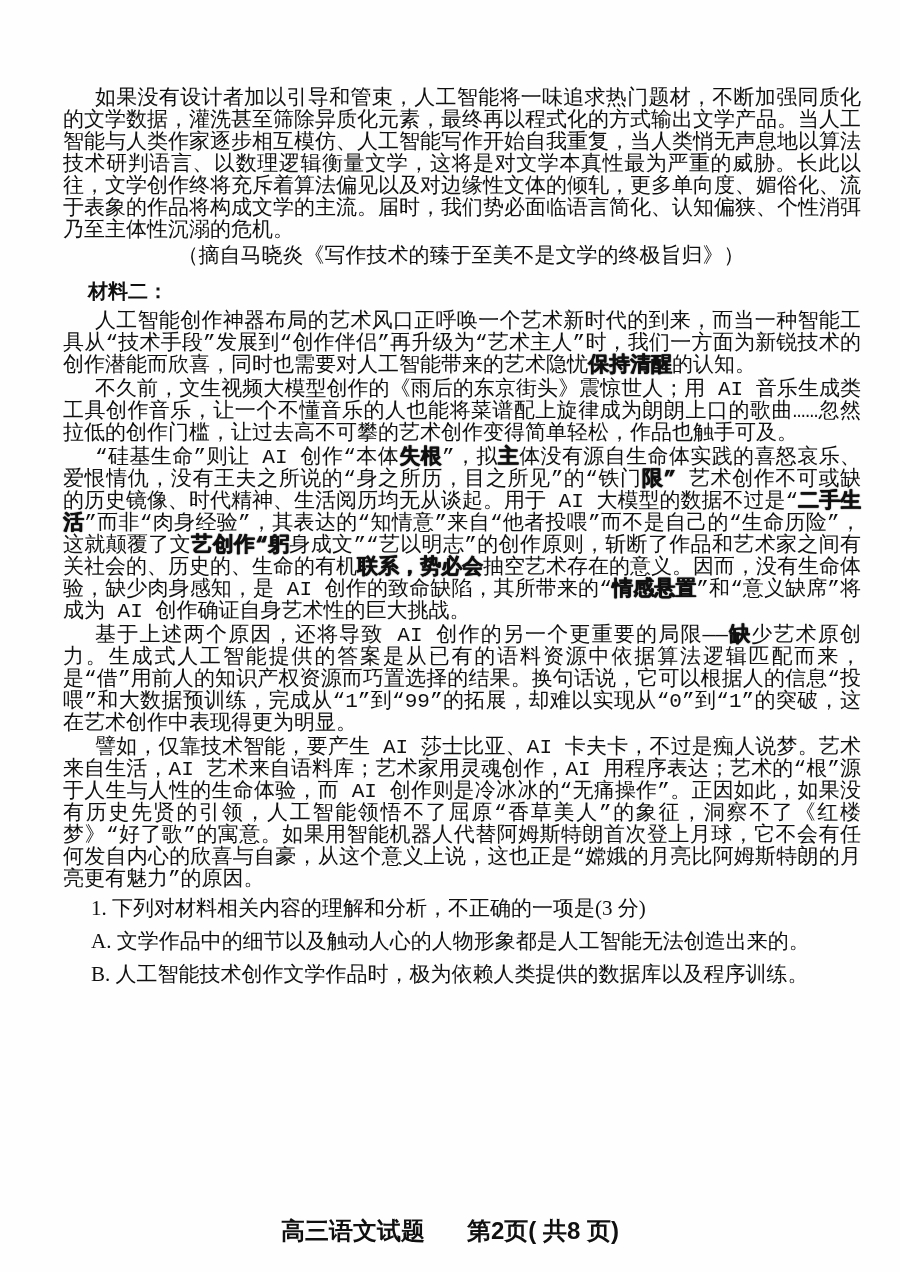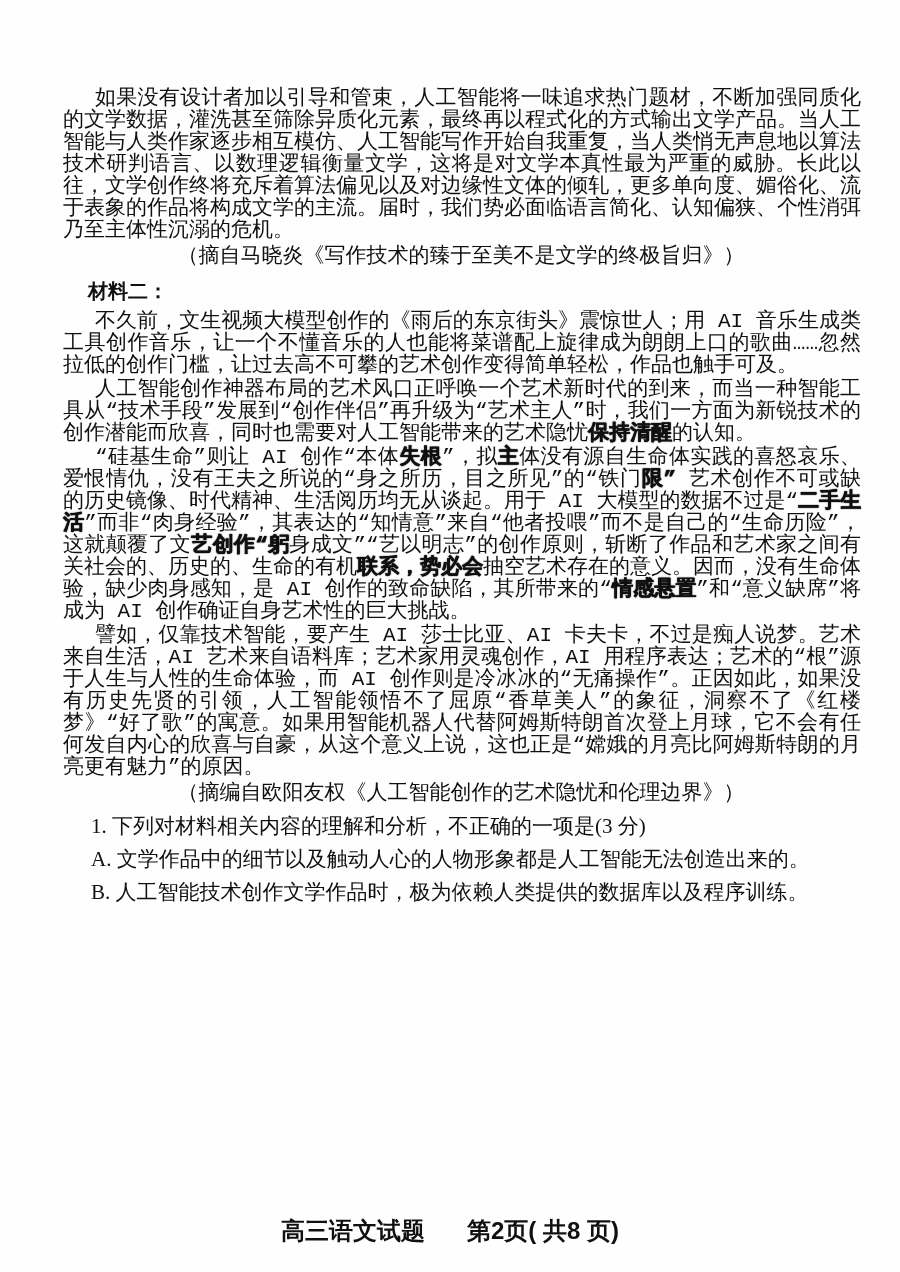--- a/index.html
+++ b/index.html
@@ -67,25 +67,25 @@
 </head>
 <body>
 
 <div class="page">
   <div class="content">
 
     <p class="body"><span>如果没有设计者加以引导和管束，人工智能将一味追求热门题材，不断加强同质化的文学数据，灌洗甚至筛除异质化元素，最终再以程式化的方式输出文学产品。当人工智能与人类作家逐步相互模仿、人工智能写作开始自我重复，当人类悄无声息地以算法技术研判语言、以数理逻辑衡量文学，这将是对文学本真性最为严重的威胁。长此以往，文学创作终将充斥着算法偏见以及对边缘性文体的倾轧，更多单向度、媚俗化、流于表象的作品将构成文学的主流。届时，我们势必面临语言简化、认知偏狭、个性消弭乃至主体性沉溺的危机。</span></p>
     <p class="body attribution">（摘自马晓炎《写作技术的臻于至美不是文学的终极旨归》）</p>
 
     <p class="heading">材料二：</p>
+    <p class="body"><span>人工智能创作神器布局的艺术风口正呼唤一个艺术新时代的到来，而当一种智能工具从“技术手段”发展到“创作伴侣”再升级为“艺术主人”时，我们一方面为新锐技术的创作潜能而欣喜，同时也需要对人工智能带来的艺术隐忧</span><span class="smudge">保持清醒</span><span>的认知。</span></p>
     <p class="body"><span>不久前，文生视频大模型创作的《雨后的东京街头》震惊世人；用 AI 音乐生成类工具创作音乐，让一个不懂音乐的人也能将菜谱配上旋律成为朗朗上口的歌曲……忽然拉低的创作门槛，让过去高不可攀的艺术创作变得简单轻松，作品也触手可及。</span></p>
-    <p class="body"><span>人工智能创作神器布局的艺术风口正呼唤一个艺术新时代的到来，而当一种智能工具从“技术手段”发展到“创作伴侣”再升级为“艺术主人”时，我们一方面为新锐技术的创作潜能而欣喜，同时也需要对人工智能带来的艺术隐忧</span><span class="smudge">保持清醒</span><span>的认知。</span></p>
     <p class="body"><span>“硅基生命”则让 AI 创作“本体</span><span class="smudge">失根</span><span>”，拟</span><span class="smudge">主</span><span>体没有源自生命体实践的喜怒哀乐、爱恨情仇，没有王夫之所说的“身之所历，目之所见”的“铁门</span><span class="smudge">限”</span><span> 艺术创作不可或缺的历史镜像、时代精神、生活阅历均无从谈起。用于 AI 大模型的数据不过是“</span><span class="smudge">二手生活</span><span>”而非“肉身经验”，其表达的“知情意”来自“他者投喂”而不是自己的“生命历险”，这就颠覆了文</span><span class="smudge">艺创作“躬</span><span>身成文”“艺以明志”的创作原则，斩断了作品和艺术家之间有关社会的、历史的、生命的有机</span><span class="smudge">联系，势必会</span><span>抽空艺术存在的意义。因而，没有生命体验，缺少肉身感知，是 AI 创作的致命缺陷，其所带来的“</span><span class="smudge">情感悬置</span><span>”和“意义缺席”将成为 AI 创作确证自身艺术性的巨大挑战。</span></p>
+    <p class="body"><span>基于上述两个原因，还将导致 AI 创作的另一个更重要的局限——</span><span class="smudge">缺</span><span>少艺术原创力。生成式人工智能提供的答案是从已有的语料资源中依据算法逻辑匹配而来，是“借”用前人的知识产权资源而巧置选择的结果。换句话说，它可以根据人的信息“投喂”和大数据预训练，完成从“1”到“99”的拓展，却难以实现从“0”到“1”的突破，这在艺术创作中表现得更为明显。</span></p>
     <p class="body"><span>譬如，仅靠技术智能，要产生 AI 莎士比亚、AI 卡夫卡，不过是痴人说梦。艺术来自生活，AI 艺术来自语料库；艺术家用灵魂创作，AI 用程序表达；艺术的“根”源于人生与人性的生命体验，而 AI 创作则是冷冰冰的“无痛操作”。正因如此，如果没有历史先贤的引领，人工智能领悟不了屈原“香草美人”的象征，洞察不了《红楼梦》“好了歌”的寓意。如果用智能机器人代替阿姆斯特朗首次登上月球，它不会有任何发自内心的欣喜与自豪，从这个意义上说，这也正是“嫦娥的月亮比阿姆斯特朗的月亮更有魅力”的原因。</span></p>
-    <p class="body attribution">（摘编自欧阳友权《人工智能创作的艺术隐忧和伦理边界》）</p>
 
     <div class="question">
       <p>1. 下列对材料相关内容的理解和分析，不正确的一项是(3 分)</p>
       <p>A. 文学作品中的细节以及触动人心的人物形象都是人工智能无法创造出来的。</p>
       <p>B. 人工智能技术创作文学作品时，极为依赖人类提供的数据库以及程序训练。</p>
     </div>
 
   </div>
 
   <div class="footer">

